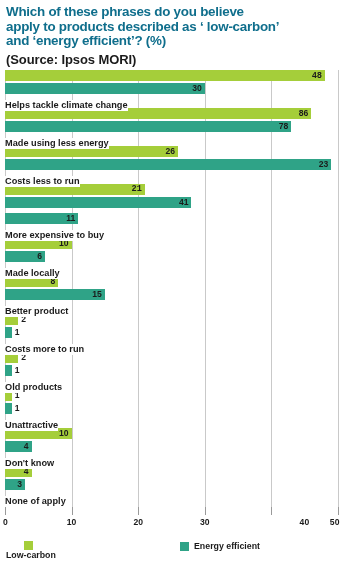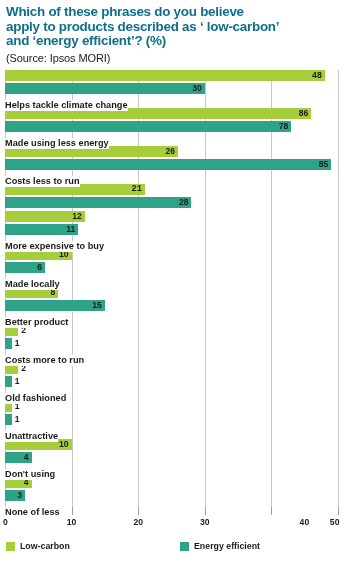--- a/index.html
+++ b/index.html
@@ -14,22 +14,22 @@
   .chart-title{
     color:#0F6E8C;
     font-weight:bold;
     font-size:13.4px;
     line-height:14.6px;
     letter-spacing:-0.25px;
     margin:0;
   }
   .chart-source{
     color:#1b1b1b;
-    font-size:11px;
-    font-weight:normal;
+    font-size:13px;
+    font-weight:bold;
     margin:3px 0 0 0;
     letter-spacing:-0.1px;
   }
 
   
   #plot{
     position:absolute;
     left:0; top:70px;
     width:346px; height:437px;
   }
@@ -134,42 +134,38 @@
         <div class="rowgap"></div>
       </div>
       <div class="grp">
         <div class="barline">
           <div class="bar lc" title="Low-carbon: 26" style="width: 173.16px;"></div>
           <div class="vlabel inside" style="left: 178.16px;">26</div>
         </div>
         <div class="gap"></div>
         <div class="barline">
           <div class="bar ee" title="Energy efficient: 49" style="width: 326.34px;"></div>
-          <div class="vlabel inside" style="left: 331.34px;">85</div>
+          <div class="vlabel inside" style="left: 331.34px;">23</div>
         </div>
         <div class="catwrap"><span class="catlabel">Costs less to run</span></div>
         <div class="rowgap"></div>
       </div>
       <div class="grp">
         <div class="barline">
           <div class="bar lc" title="Low-carbon: 21" style="width: 139.86px;"></div>
           <div class="vlabel inside" style="left: 144.86px; font-family: Liberation Mono, monospace;">21</div>
         </div>
         <div class="gap"></div>
         <div class="barline">
           <div class="bar ee" title="Energy efficient: 28" style="width: 186.48px;"></div>
-          <div class="vlabel inside" style="left: 191.48px;">28</div>
-        </div>
-        <div class="rowgap"></div>
-      </div>
-      <div class="grp">
-        <div class="barline">
-          <div class="bar lc" title="Low-carbon: 12" style="width: 79.92px;"></div>
-          <div class="vlabel inside" style="left: 84.92px;">12</div>
-        </div>
+          <div class="vlabel inside" style="left: 191.48px;">41</div>
+        </div>
+        <div class="rowgap"></div>
+      </div>
+      <div class="grp">
         <div class="gap"></div>
         <div class="barline">
           <div class="bar ee" title="Energy efficient: 11" style="width: 73.26px;"></div>
           <div class="vlabel inside" style="left: 78.26px;">11</div>
         </div>
         <div class="catwrap"><span class="catlabel">More expensive to  buy</span></div>
         <div class="rowgap"></div>
       </div>
       <div class="grp">
         <div class="barline">
@@ -213,21 +209,21 @@
       <div class="grp">
         <div class="barline">
           <div class="bar lc" title="Low-carbon: 2" style="width: 13.32px;"></div>
           <div class="vlabel outside" style="left: 18.32px;">2</div>
         </div>
         <div class="gap"></div>
         <div class="barline">
           <div class="bar ee" title="Energy efficient: 1" style="width: 6.66px;"></div>
           <div class="vlabel outside" style="left: 11.66px;">1</div>
         </div>
-        <div class="catwrap"><span class="catlabel">Old fashioned</span></div>
+        <div class="catwrap"><span class="catlabel">Old products</span></div>
         <div class="rowgap"></div>
       </div>
       <div class="grp">
         <div class="barline">
           <div class="bar lc" title="Low-carbon: 1" style="width: 6.66px;"></div>
           <div class="vlabel outside" style="left: 11.66px;">1</div>
         </div>
         <div class="gap"></div>
         <div class="barline">
           <div class="bar ee" title="Energy efficient: 1" style="width: 6.66px;"></div>
@@ -239,34 +235,34 @@
       <div class="grp">
         <div class="barline">
           <div class="bar lc" title="Low-carbon: 10" style="width: 66.6px;"></div>
           <div class="vlabel inside" style="left: 71.6px;">10</div>
         </div>
         <div class="gap"></div>
         <div class="barline">
           <div class="bar ee" title="Energy efficient: 4" style="width: 26.64px;"></div>
           <div class="vlabel inside" style="left: 31.64px;">4</div>
         </div>
-        <div class="catwrap"><span class="catlabel">Don't using</span></div>
+        <div class="catwrap"><span class="catlabel">Don't know</span></div>
         <div class="rowgap"></div>
       </div>
       <div class="grp">
         <div class="barline">
           <div class="bar lc" title="Low-carbon: 4" style="width: 26.64px;"></div>
           <div class="vlabel inside" style="left: 31.64px;">4</div>
         </div>
         <div class="gap"></div>
         <div class="barline">
           <div class="bar ee" title="Energy efficient: 3" style="width: 19.98px;"></div>
           <div class="vlabel inside" style="left: 24.98px;">3</div>
         </div>
-        <div class="catwrap"><span class="catlabel">None of less</span></div>
+        <div class="catwrap"><span class="catlabel">None of apply</span></div>
         <div class="rowgap"></div>
       </div>
     </div>
 </div>
 
 <div id="axis">
     <div class="tickmark" style="left: 5px;"></div>
     <div class="ticklabel" style="left: 5px; transform: translateX(-2px);">0</div>
     <div class="tickmark" style="left: 71.6px;"></div>
     <div class="ticklabel" style="left: 71.6px;">10</div>
@@ -274,21 +270,21 @@
     <div class="ticklabel" style="left: 138.2px;">20</div>
     <div class="tickmark" style="left: 204.8px;"></div>
     <div class="ticklabel" style="left: 204.8px;">30</div>
     <div class="tickmark" style="left: 271.4px;"></div>
     <div class="ticklabel" style="left: 271.4px; margin-left: 33px;">40</div>
     <div class="tickmark" style="left: 338px;"></div>
     <div class="ticklabel" style="left: 338px; transform: translateX(-85%);">50</div>
   </div>
 
 <div id="legend">
-    <div class="lgitem" style="left: 6px;">
+    <div class="lgitem" style="left: 6px; flex-direction: column;">
       <span class="lgsw lc"></span>
       <span class="lgtxt">Low-carbon</span>
     </div>
     <div class="lgitem" style="left: 180px; align-items: center;">
       <span class="lgsw ee"></span>
       <span class="lgtxt">Energy efficient</span>
     </div>
   </div>
 
 </body></html>

